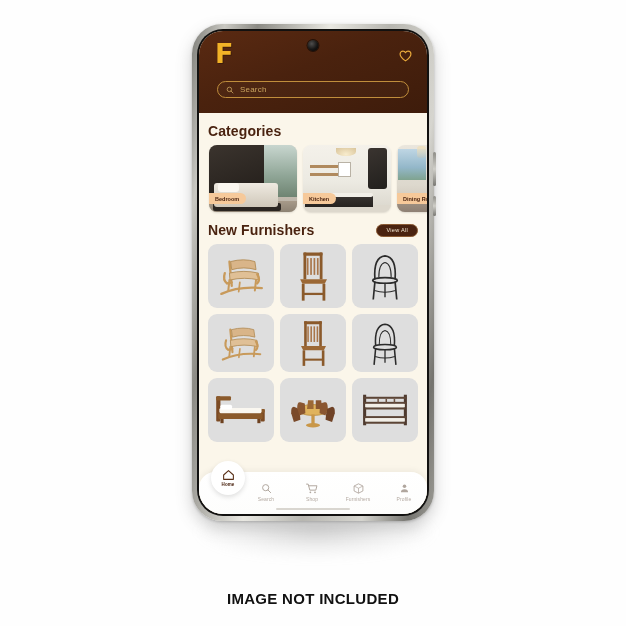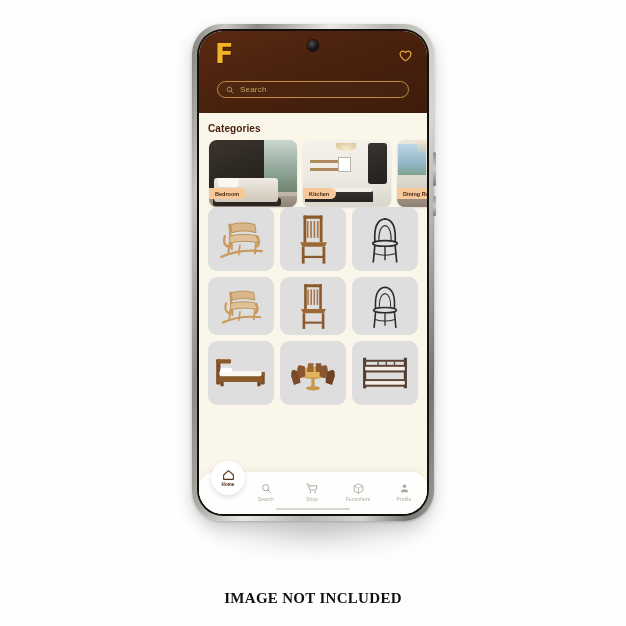--- a/index.html
+++ b/index.html
@@ -87,21 +87,21 @@
   .search-ph { font-size: 8px; color: #C9A35E; letter-spacing: 0.2px; }
 
   
   .content {
     position: relative; height: calc(100% - 82px);
     background: #FBF6EA;
     padding: 0 9px;
     overflow: hidden;
   }
   .sec-title {
-    font-size: 10px; font-weight: bold; color: #4A2310;
+    font-size: 14px; font-weight: bold; color: #4A2310;
     letter-spacing: 0.1px;
   }
   .sec-head {
     display: flex; align-items: center; justify-content: space-between;
     padding-top: 10px; padding-bottom: 6px;
   }
   .view-all {
     font-size: 5.5px; color: #F2E7D2; letter-spacing: 0.3px;
     background: #4A2310; border: 1px solid #8a5a33;
     border-radius: 10px; padding: 2.5px 9px;
@@ -187,21 +187,21 @@
   .nav-item.active .nav-label { color: #4A2310; font-weight: bold; font-size: 4.5px; }
   .home-indicator {
     position: absolute; left: 50%; bottom: 4px; transform: translateX(-50%);
     width: 74px; height: 2.5px; border-radius: 2px; background: #d9d6d0;
   }
 
   
   .caption {
     position: absolute; left: 0; right: 0; top: 590px;
     text-align: center;
-    font-family: Liberation Serif, serif;
+    font-family: Liberation Sans, sans-serif;
     font-size: 15px; font-weight: bold; color: #111111;
     letter-spacing: 0.3px;
   }
 </style>
 </head>
 <body>
 
 <div class="stage">
 
   <div class="ground-shadow"></div>
@@ -271,20 +271,24 @@
               <div class="scene dining">
                 <div class="win2"></div>
                   <div class="chandel"></div>
                 <div class="floor3"></div>
                   <div class="tbl"></div>
               </div>
               <div class="cat-label">Dining Roo</div>
             </div>
           </div>
 
+          <div class="sec-head">
+            <div class="sec-title">New Furnishers</div>
+            <div class="view-all">View All</div>
+          </div>
 
           <div class="grid">
             <div class="tile">
               <svg width="58" height="52" viewBox="0 0 100 90">
                 <path d="M30 20 L34 62" stroke="#C89A5B" stroke-width="4" stroke-linecap="round"></path>
                 <path d="M32 20 Q55 14 74 20 L76 34 Q55 28 34 34 Z" fill="#D9B589" stroke="#B08A54" stroke-width="1.5"></path>
                 <path d="M30 40 Q55 34 80 40 L82 52 Q55 46 31 52 Z" fill="#E0C096" stroke="#B08A54" stroke-width="1.5"></path>
                 <path d="M22 40 Q18 52 26 58 L34 56" fill="none" stroke="#C89A5B" stroke-width="4" stroke-linecap="round"></path>
                 <path d="M78 42 Q84 52 78 58" fill="none" stroke="#C89A5B" stroke-width="4" stroke-linecap="round"></path>
                 <path d="M30 52 L28 70" stroke="#C89A5B" stroke-width="3.5" stroke-linecap="round"></path>

